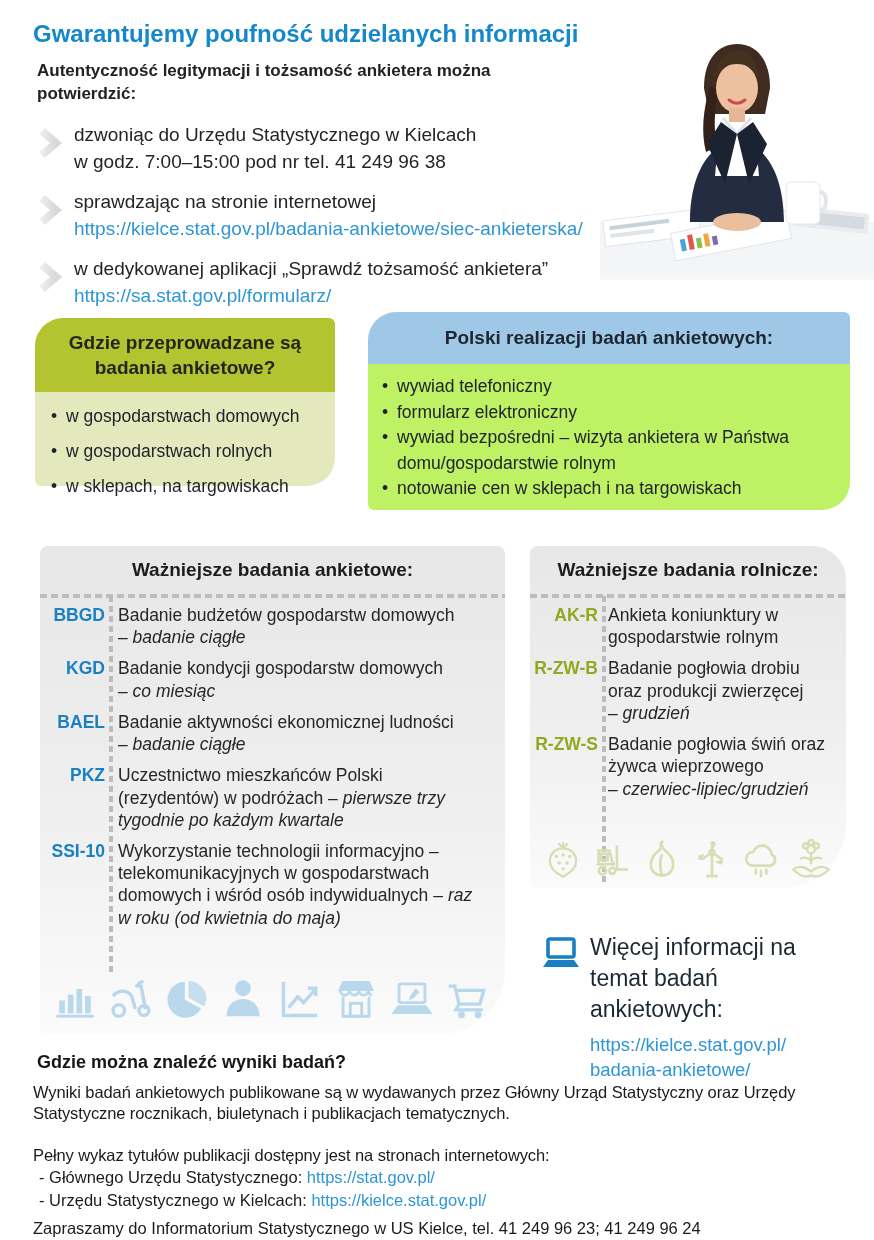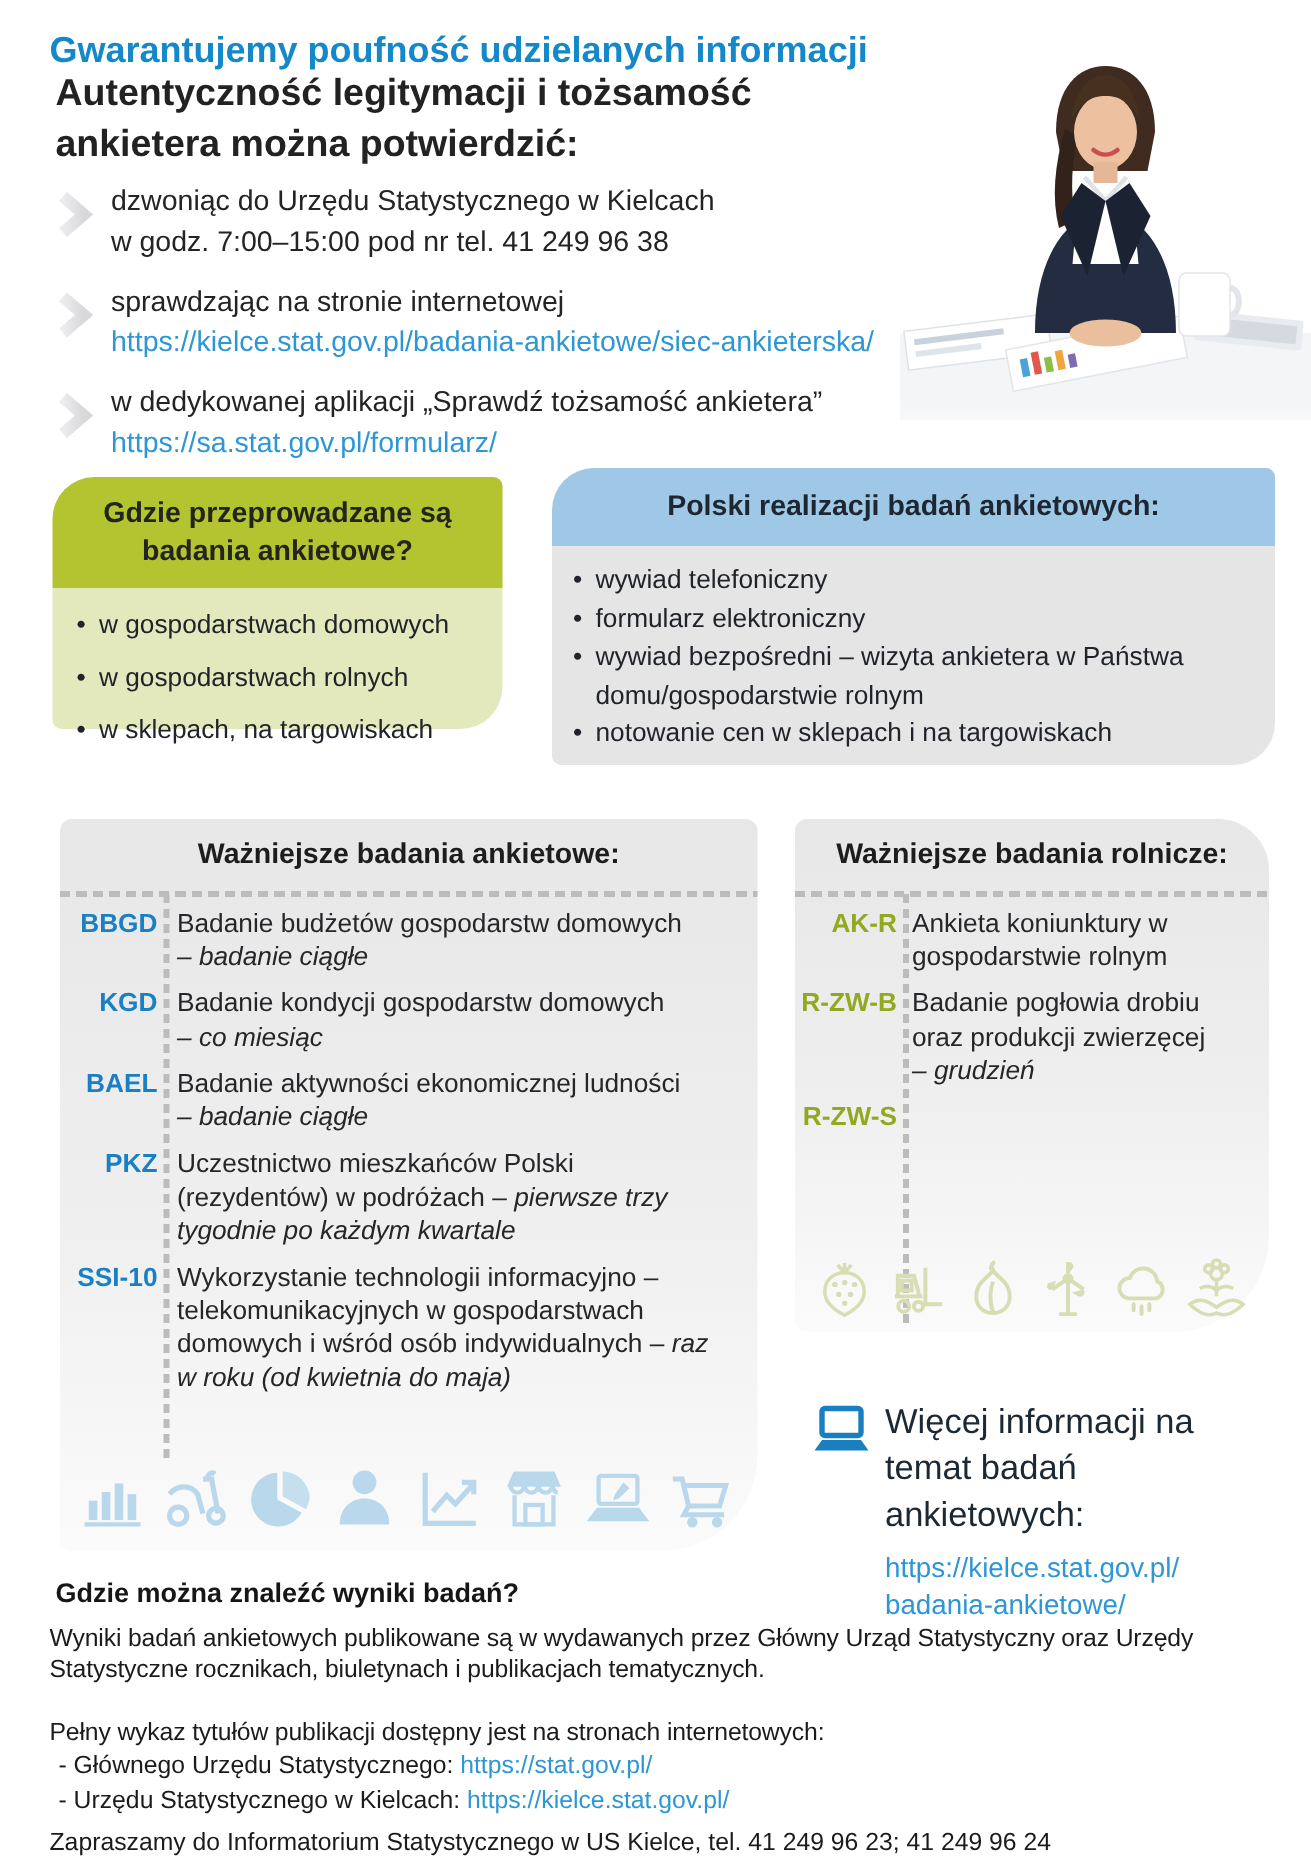--- a/index.html
+++ b/index.html
@@ -1,41 +1,41 @@
 <!DOCTYPE html>
 <html lang="pl"><head>
 <meta charset="utf-8">
 <style>
   html,body{margin:0;padding:0;background:#fff;}
   body{font-family:"Liberation Sans","DejaVu Sans",sans-serif;color:#232323;}
   .page{position:relative;width:874px;height:1240px;background:#fff;overflow:hidden;}
 
   
   .main-title{position:absolute;left:33px;top:20px;font-size:24px;font-weight:700;color:#1488c8;}
-  .intro-heading{position:absolute;left:37px;top:46px;width:505px;font-size:25px;font-weight:700;color:#222;line-height:1.34;}
+  .intro-heading{position:absolute;left:37px;top:60px;width:505px;font-size:17px;font-weight:700;color:#222;line-height:1.34;}
   .verify{position:absolute;left:36px;top:122px;width:580px;}
   .vitem{display:flex;margin-bottom:13px;}
   .chev{flex:none;width:30px;height:30px;margin:6px 8px 0 0;}
   .vtext{font-size:19px;line-height:1.42;color:#242424;}
   .link{color:#2e96d4;cursor:pointer;text-decoration:none;}
   .vtext .plain{display:block;}
   .vtext .link{display:block;}
 
   
   .photo{position:absolute;right:0;top:24px;width:274px;height:276px;}
 
   
   .greenbox{position:absolute;left:35px;top:318px;width:300px;height:192px;border-radius:28px 6px 28px 6px;}
   .greenbox .bx-head{height:74px;background:#b4c431;border-radius:28px 6px 0 0;display:flex;align-items:center;justify-content:center;text-align:center;
     font-size:19px;font-weight:700;color:#23251c;line-height:1.3;padding:2px 18px 0 18px;box-sizing:border-box;}
   .greenbox .bx-body{height:94px;background:#e4e9bd;border-radius:0 0 28px 6px;padding:14px 10px 0 14px;box-sizing:border-box;}
   .bluebox{position:absolute;left:368px;top:312px;width:482px;height:198px;border-radius:28px 6px 28px 6px;}
   .bluebox .bx-head{height:52px;background:#9fc8e7;border-radius:28px 6px 0 0;display:flex;align-items:center;justify-content:center;
     font-size:19px;font-weight:700;color:#1d2631;}
-  .bluebox .bx-body{height:146px;background:#e5e5e5;border-radius:0 0 28px 6px;padding:10px 10px 0 12px;box-sizing:border-box;}
+  .bluebox .bx-body{height:146px;background:#bef264;border-radius:0 0 28px 6px;padding:10px 10px 0 12px;box-sizing:border-box;}
   ul.blist{list-style:none;margin:0;padding:0;}
   ul.blist li{position:relative;padding-left:17px;font-size:17.5px;color:#20242a;}
   ul.blist li::before{content:"•";position:absolute;left:2px;color:#20242a;}
   .greenbox ul.blist li{margin-bottom:14px;}
   .bluebox ul.blist li{line-height:1.46;margin-bottom:0;}
 
   
   .panel{position:absolute;background:linear-gradient(180deg,#e7e7e7 0%,#efefef 55%,#fbfbfb 100%);}
   .panel-surveys{left:40px;top:546px;width:465px;height:488px;border-radius:8px 8px 64px 8px;}
   .panel-agri{left:530px;top:546px;width:316px;height:342px;border-radius:8px 34px 64px 8px;}
@@ -297,20 +297,21 @@
       <div class="srow">
         <div class="scode">AK-R</div>
         <div class="sdesc"><span>Ankieta koniunktury w gospodarstwie rolnym</span></div>
       </div>
       <div class="srow">
         <div class="scode">R-ZW-B</div>
         <div class="sdesc"><span>Badanie pogłowia drobiu oraz produkcji zwierzęcej</span><span class="it blk">– grudzień</span></div>
       </div>
       <div class="srow">
         <div class="scode">R-ZW-S</div>
+        <div class="sdesc"><span>Badanie pogłowia świń oraz żywca wieprzowego</span><span class="it blk">– czerwiec-lipiec/grudzień</span></div>
       </div>
     </div>
     <div class="icon-row">
       <span class="ic">
           <svg viewBox="0 0 32 32" fill="none" stroke="currentColor" stroke-width="1.8">
             <path d="M16 8c-6 0-10 4-10 9.5C6 23.5 12 27.5 16 29.5c4-2 10-6 10-12C26 12 22 8 16 8z"></path>
             <path d="M16 8l-3.5-4M16 8l3.5-4M16 8V3"></path>
             <path d="M11 14h.2M16 13h.2M21 14h.2M13 19h.2M19 19h.2M16 23.5h.2" stroke-linecap="round" stroke-width="2.6"></path>
           </svg>
         </span>

